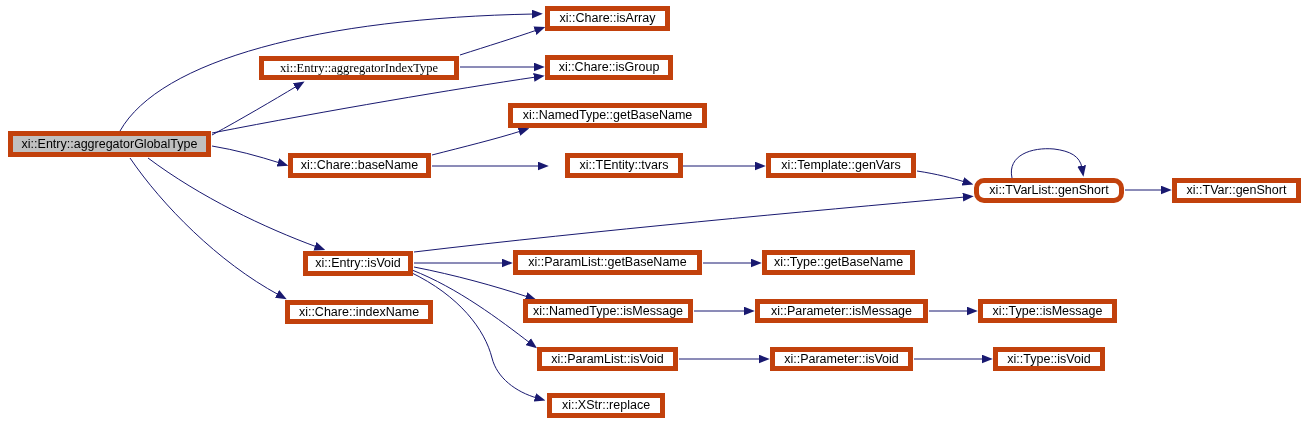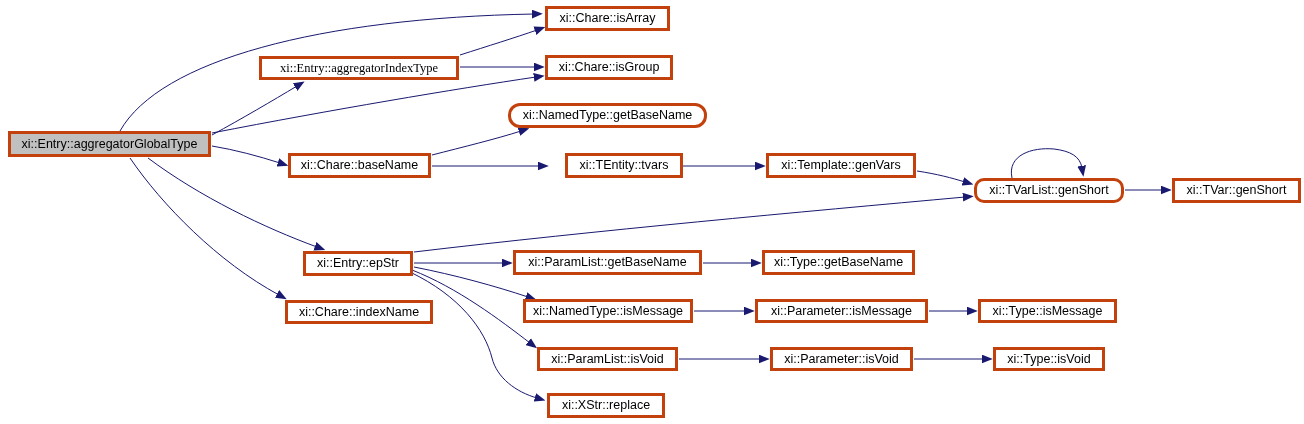--- a/index.html
+++ b/index.html
@@ -23,21 +23,21 @@
     height: 424px;
   }
   .edge {
     fill: none;
     stroke: #191970;
     stroke-width: 1;
   }
   .node {
     position: absolute;
     box-sizing: border-box;
-    border: 3px solid #c2410c;
+    border: 5px solid #c2410c;
     background: #ffffff;
     color: #000000;
     font-size: 12.5px;
     line-height: 1;
     display: flex;
     align-items: center;
     justify-content: center;
     white-space: nowrap;
     cursor: pointer;
     text-align: center;
@@ -85,33 +85,33 @@
   </svg>
 
   <div class="node root" style="left:8px; top:131px; width:203px; height:26px;">xi::Entry::aggregatorGlobalType</div>
 
   <div class="node" style="left:259px; top:56px; width:200px; height:24px;font-family:Liberation Serif, serif;">xi::Entry::aggregatorIndexType</div>
 
   <div class="node" style="left:545px; top:6px; width:125px; height:25px;">xi::Chare::isArray</div>
 
   <div class="node" style="left:545px; top:55px; width:128px; height:25px;">xi::Chare::isGroup</div>
 
-  <div class="node" style="left:508px; top:103px; width:199px; height:25px;border-radius:12px;">xi::NamedType::getBaseName</div>
+  <div class="node" style="left:508px; top:103px; width:199px; height:25px;">xi::NamedType::getBaseName</div>
 
   <div class="node" style="left:288px; top:153px; width:143px; height:25px;">xi::Chare::baseName</div>
 
   <div class="node" style="left:549px; top:153px; width:118px; height:25px;margin-left:16px;">xi::TEntity::tvars</div>
 
   <div class="node" style="left:766px; top:153px; width:150px; height:25px;">xi::Template::genVars</div>
 
   <div class="node" style="left:974px; top:178px; width:150px; height:25px;border-radius:10px;">xi::TVarList::genShort</div>
 
   <div class="node" style="left:1172px; top:178px; width:129px; height:25px;">xi::TVar::genShort</div>
 
-  <div class="node" style="left:303px; top:251px; width:110px; height:25px;">xi::Entry::epStr</div>
+  <div class="node" style="left:303px; top:251px; width:110px; height:25px;">xi::Entry::isVoid</div>
 
   <div class="node" style="left:285px; top:300px; width:148px; height:24px;">xi::Chare::indexName</div>
 
   <div class="node" style="left:513px; top:250px; width:189px; height:25px;">xi::ParamList::getBaseName</div>
 
   <div class="node" style="left:762px; top:250px; width:153px; height:25px;">xi::Type::getBaseName</div>
 
   <div class="node" style="left:523px; top:299px; width:170px; height:24px;">xi::NamedType::isMessage</div>
 
   <div class="node" style="left:755px; top:299px; width:173px; height:24px;">xi::Parameter::isMessage</div>

